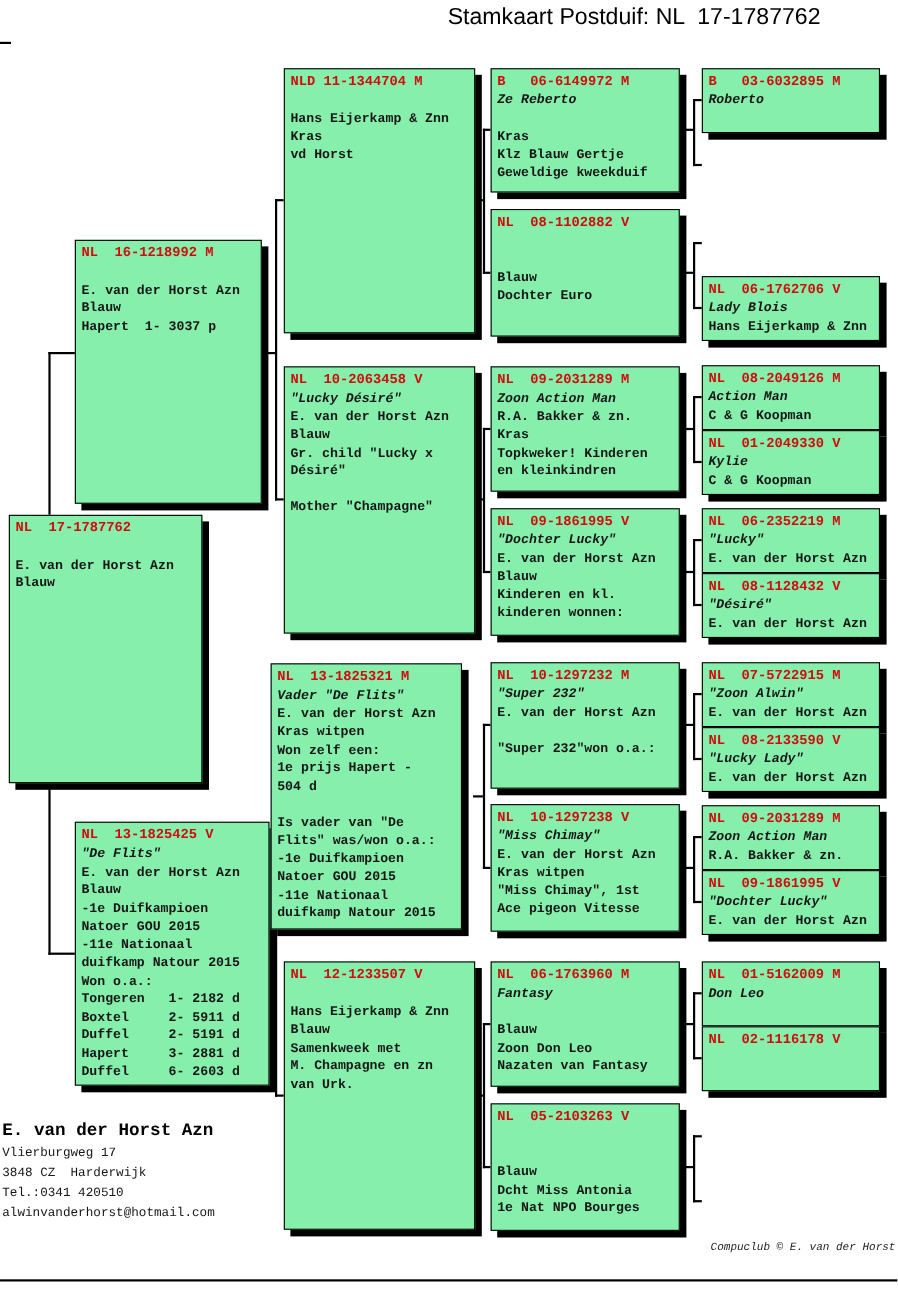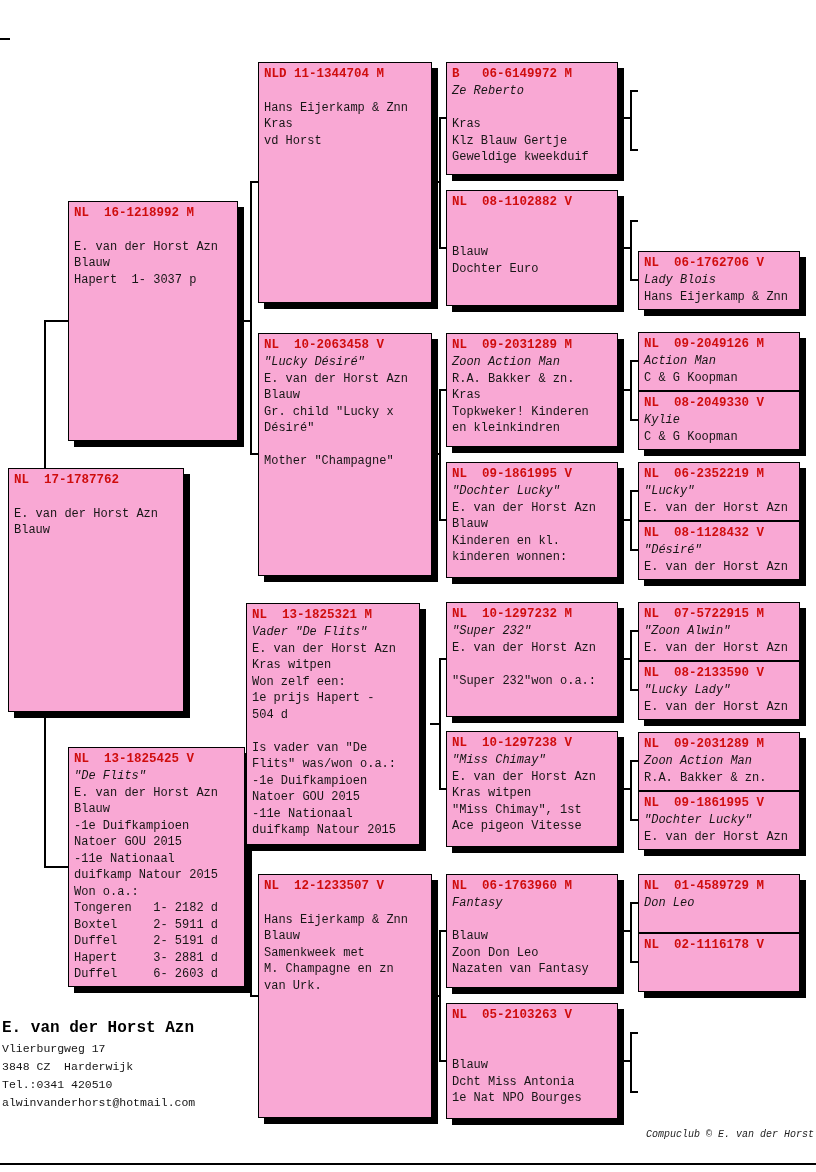--- a/index.html
+++ b/index.html
@@ -1,39 +1,40 @@
 <!DOCTYPE html>
 <html><head>
 <meta charset="utf-8">
 <style>
   html,body{margin:0;padding:0;}
   body{width:816px;height:1172px;background:#fff;position:relative;
        font-family:"Liberation Mono","DejaVu Sans Mono",monospace;color:#161616;}
   .page{position:absolute;inset:0;overflow:hidden;}
   .title{position:absolute;left:407px;top:4px;font-family:"Liberation Sans","DejaVu Sans",sans-serif;
          font-size:21px;color:#000;white-space:pre;}
-  .pbox{position:absolute;background:#f9a8d4;border:1px solid #000;box-shadow:6px 6px 0 0 #000;
+  .pbox{position:absolute;background:#86efac;border:1px solid #000;box-shadow:6px 6px 0 0 #000;
         box-sizing:border-box;overflow:hidden;z-index:2;}
   .hdr{color:#cf0d0d;font-weight:bold;font-size:12.5px;line-height:17px;padding:3px 0 0 5px;
        white-space:pre;height:20px;box-sizing:border-box;}
-  .body{padding-left:5px;}
+  .body{padding-left:5px;font-weight:bold;}
   .line{font-size:12px;height:16.5px;line-height:16.5px;white-space:pre;color:#161616;}
   .line.i{font-style:italic;}
   .cline{position:absolute;background:#000;z-index:1;}
   .footer{position:absolute;left:2px;top:1016px;}
   .owner{font-weight:bold;font-size:16px;line-height:24px;white-space:pre;color:#000;}
   .addr{font-size:11.5px;line-height:18px;white-space:pre;color:#161616;}
   .credit{position:absolute;left:646px;top:1129px;font-size:10px;font-style:italic;
           white-space:pre;color:#222;}
 </style>
 </head>
 <body>
 
 <div class="page">
 
+  <div class="title">Stamkaart Postduif: NL  17-1787762</div>
 
   <div class="cline" style="left:0;top:38px;width:10px;height:2px"></div>
   <div class="cline" style="left:0;top:1163px;width:816px;height:2px"></div>
 
   <div class="cline" style="left:44px;top:320px;width:26px;height:2px"></div>
   <div class="cline" style="left:44px;top:320px;width:2px;height:148px"></div>
   <div class="cline" style="left:44px;top:712px;width:2px;height:156px"></div>
   <div class="cline" style="left:44px;top:866px;width:26px;height:2px"></div>
 
   <div class="cline" style="left:236px;top:320px;width:14px;height:2px"></div>
@@ -88,21 +89,21 @@
   <div class="cline" style="left:630px;top:819px;width:8px;height:2px"></div>
   <div class="cline" style="left:616px;top:930px;width:14px;height:2px"></div>
   <div class="cline" style="left:630px;top:902px;width:2px;height:61px"></div>
   <div class="cline" style="left:630px;top:902px;width:8px;height:2px"></div>
   <div class="cline" style="left:630px;top:961px;width:8px;height:2px"></div>
   <div class="cline" style="left:616px;top:1060px;width:14px;height:2px"></div>
   <div class="cline" style="left:630px;top:1032px;width:2px;height:61px"></div>
   <div class="cline" style="left:630px;top:1032px;width:8px;height:2px"></div>
   <div class="cline" style="left:630px;top:1091px;width:8px;height:2px"></div>
 
-  <div class="pbox" style="left:68px;top:201px;width:170px;height:240px">
+  <div class="pbox" style="left:68px;top:218px;width:170px;height:240px">
     <div class="hdr">NL  16-1218992 M</div>
     <div class="body">
         <div class="line">&nbsp;</div>
         <div class="line">E. van der Horst Azn</div>
         <div class="line">Blauw</div>
         <div class="line">Hapert  1- 3037 p</div>
       </div>
   </div>
 
   <div class="pbox" style="left:8px;top:468px;width:176px;height:244px">
@@ -256,36 +257,42 @@
     <div class="hdr">NL  05-2103263 V</div>
     <div class="body">
         <div class="line">&nbsp;</div>
         <div class="line">&nbsp;</div>
         <div class="line">Blauw</div>
         <div class="line">Dcht Miss Antonia</div>
         <div class="line">1e Nat NPO Bourges</div>
       </div>
   </div>
 
+  <div class="pbox" style="left:638px;top:62px;width:162px;height:59px">
+    <div class="hdr">B   03-6032895 M</div>
+    <div class="body">
+        <div class="line i">Roberto</div>
+      </div>
+  </div>
   <div class="pbox" style="left:638px;top:251px;width:162px;height:59px">
     <div class="hdr">NL  06-1762706 V</div>
     <div class="body">
         <div class="line i">Lady Blois</div>
         <div class="line">Hans Eijerkamp &amp; Znn</div>
       </div>
   </div>
   <div class="pbox" style="left:638px;top:332px;width:162px;height:59px">
-    <div class="hdr">NL  09-2049126 M</div>
+    <div class="hdr">NL  08-2049126 M</div>
     <div class="body">
         <div class="line i">Action Man</div>
         <div class="line">C &amp; G Koopman</div>
       </div>
   </div>
   <div class="pbox" style="left:638px;top:391px;width:162px;height:59px">
-    <div class="hdr">NL  08-2049330 V</div>
+    <div class="hdr">NL  01-2049330 V</div>
     <div class="body">
         <div class="line i">Kylie</div>
         <div class="line">C &amp; G Koopman</div>
       </div>
   </div>
   <div class="pbox" style="left:638px;top:462px;width:162px;height:59px">
     <div class="hdr">NL  06-2352219 M</div>
     <div class="body">
         <div class="line i">"Lucky"</div>
         <div class="line">E. van der Horst Azn</div>
@@ -320,21 +327,21 @@
       </div>
   </div>
   <div class="pbox" style="left:638px;top:791px;width:162px;height:59px">
     <div class="hdr">NL  09-1861995 V</div>
     <div class="body">
         <div class="line i">"Dochter Lucky"</div>
         <div class="line">E. van der Horst Azn</div>
       </div>
   </div>
   <div class="pbox" style="left:638px;top:874px;width:162px;height:59px">
-    <div class="hdr">NL  01-4589729 M</div>
+    <div class="hdr">NL  01-5162009 M</div>
     <div class="body">
         <div class="line i">Don Leo</div>
       </div>
   </div>
   <div class="pbox" style="left:638px;top:933px;width:162px;height:59px">
     <div class="hdr">NL  02-1116178 V</div>
     <div class="body"></div>
   </div>
 
   <div class="footer">

